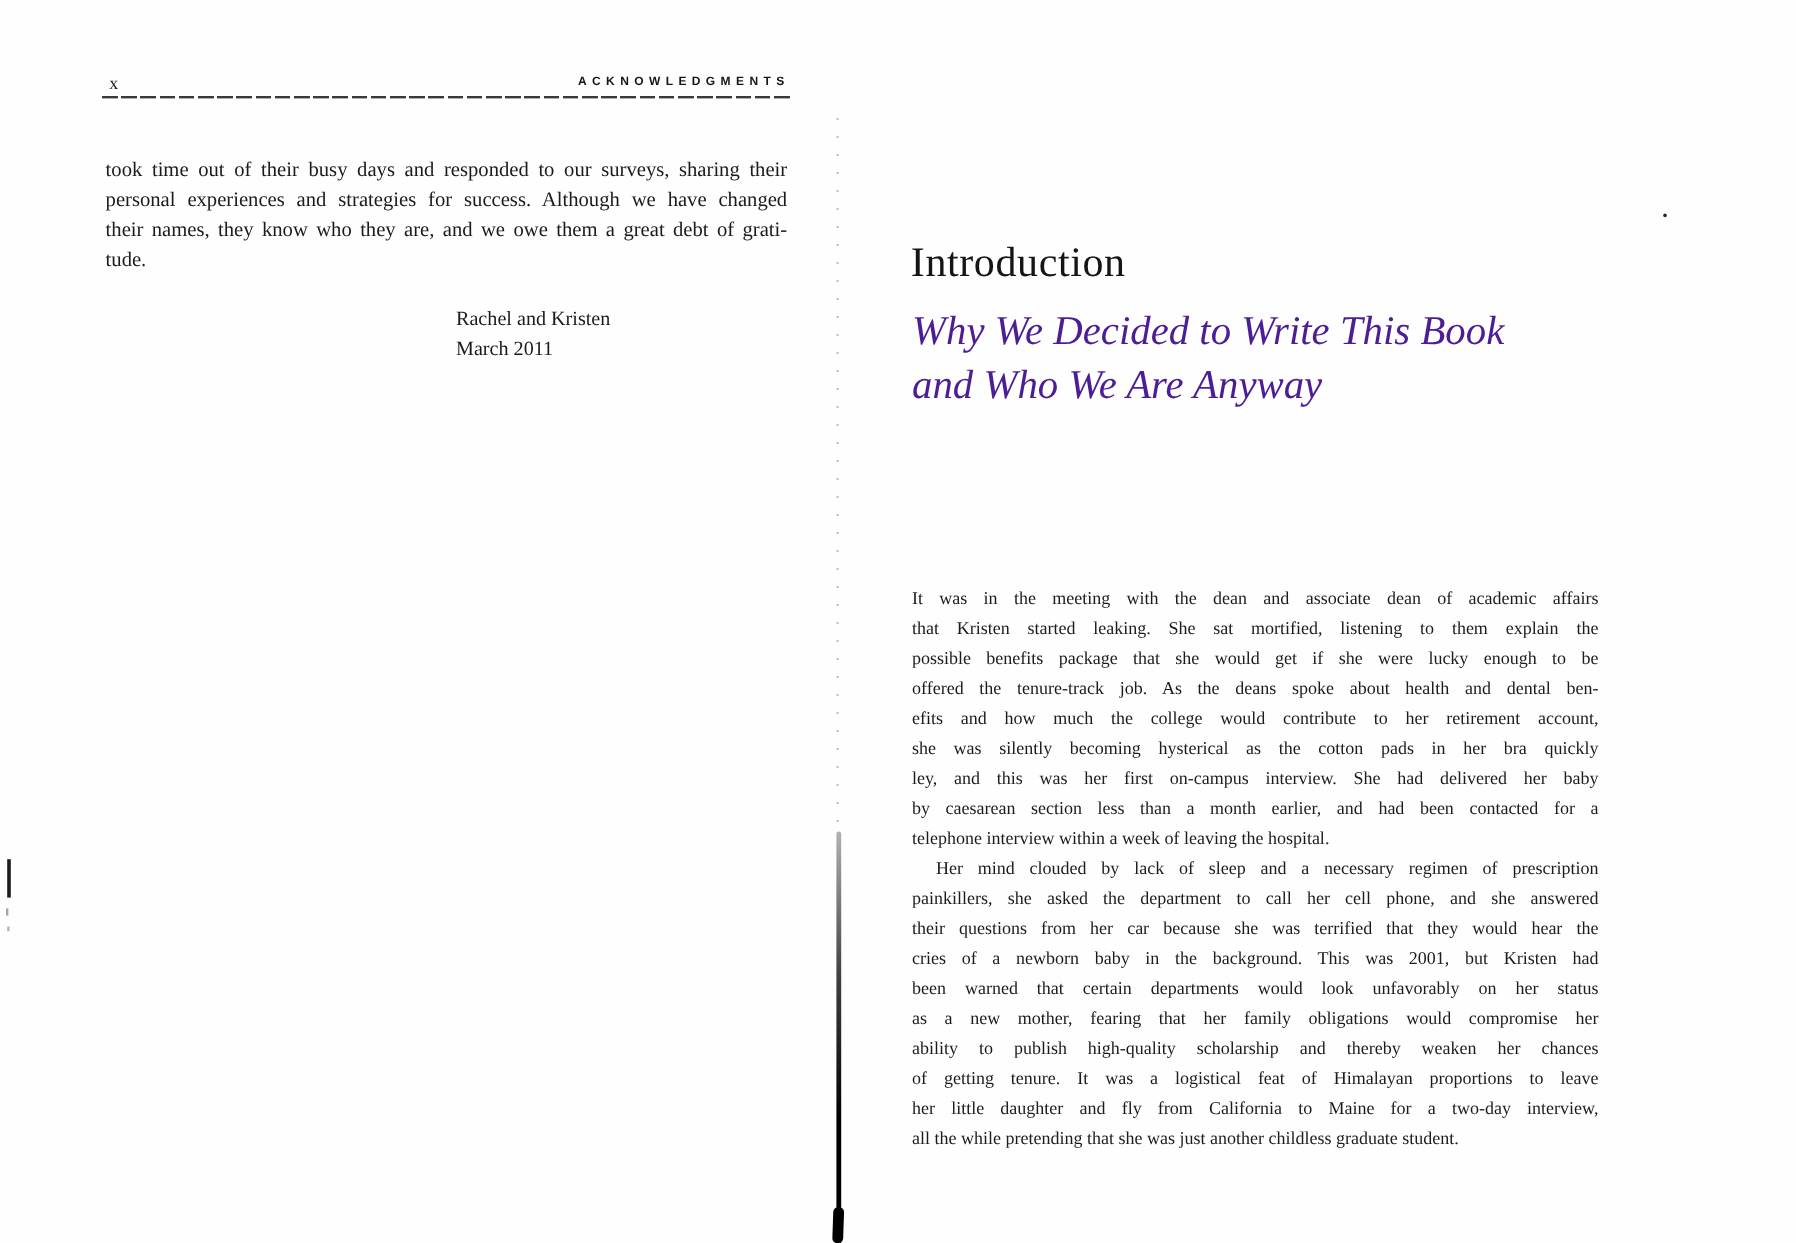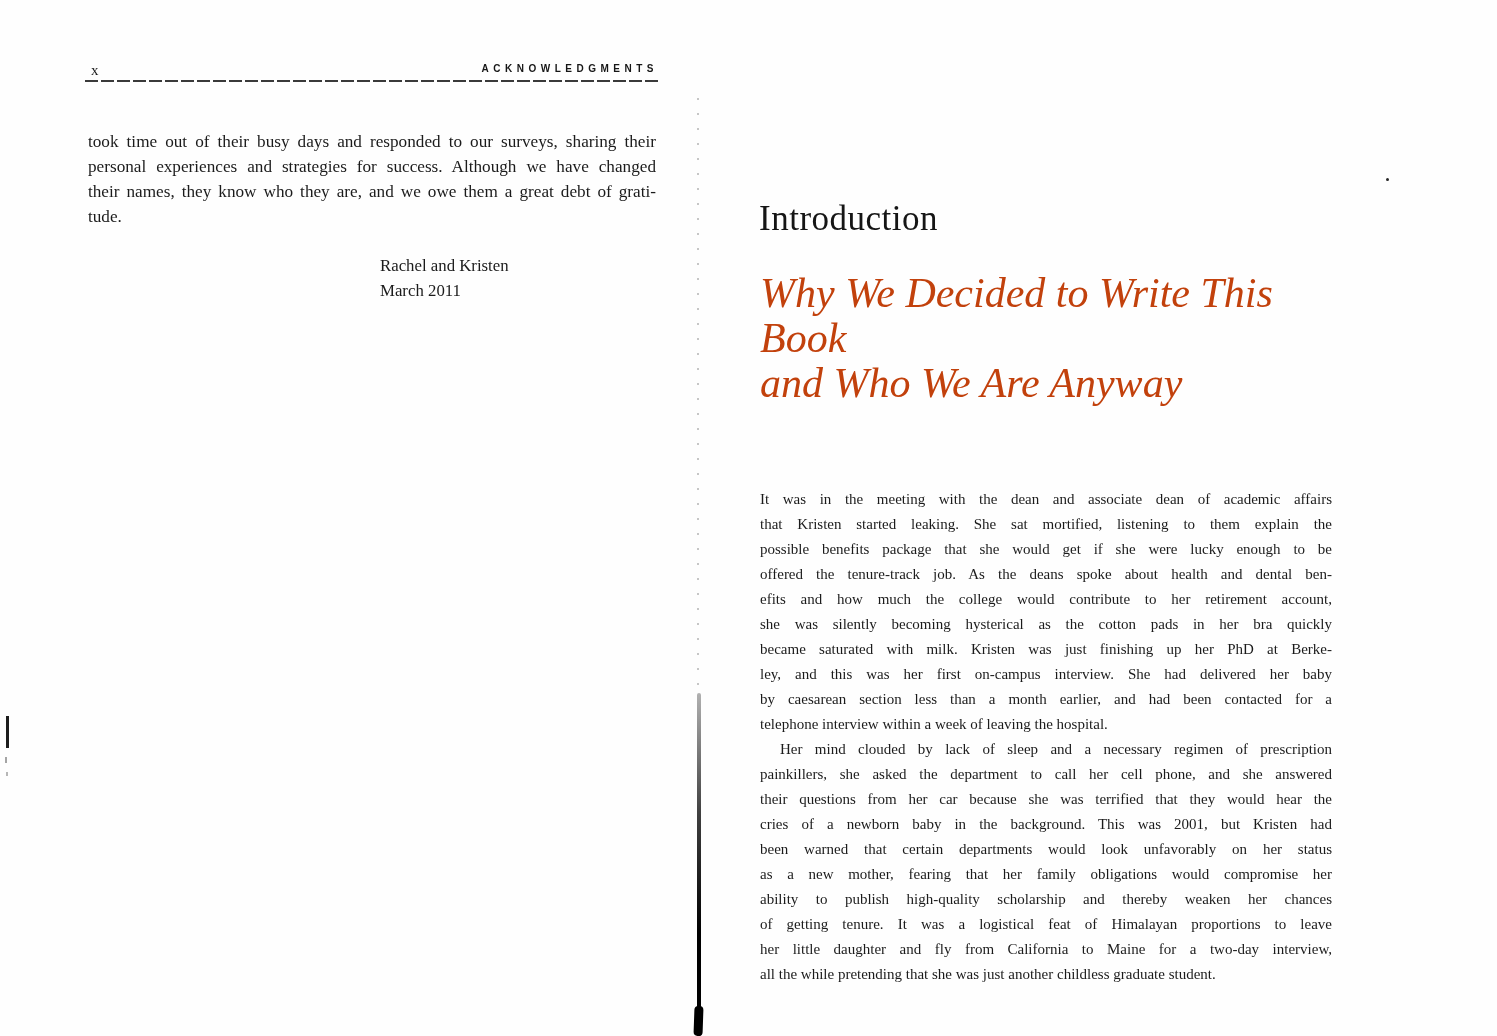--- a/index.html
+++ b/index.html
@@ -52,24 +52,24 @@
   }
 
   
   .chapter-title {
     position: absolute; left: 759px; top: 201px;
     font-size: 35px; line-height: 1;
     letter-spacing: 0.5px;
     color: #151515;
   }
   .chapter-subtitle {
-    position: absolute; left: 760px; top: 271px; width: 600px;
+    position: absolute; left: 760px; top: 254px; width: 600px;
     font-style: italic;
-    font-size: 42px; line-height: 45px;
-    color: #c2410c;
+    font-size: 34px; line-height: 45px;
+    color: #4c1d95;
   }
   .right-body {
     position: absolute; left: 760px; top: 487px; width: 572px;
     font-size: 15px;
   }
 
   
   .gutter-dots {
     position: absolute; left: 697px; top: 98px; width: 2px; height: 600px;
     background: repeating-linear-gradient(to bottom,
@@ -128,21 +128,20 @@
   </div>
 
   <div class="right-body body-text">
     <div class="para">
         <div class="line">It was in the meeting with the dean and associate dean of academic affairs</div>
         <div class="line">that Kristen started leaking. She sat mortified, listening to them explain the</div>
         <div class="line">possible benefits package that she would get if she were lucky enough to be</div>
         <div class="line">offered the tenure-track job. As the deans spoke about health and dental ben-</div>
         <div class="line">efits and how much the college would contribute to her retirement account,</div>
         <div class="line">she was silently becoming hysterical as the cotton pads in her bra quickly</div>
-        <div class="line">became saturated with milk. Kristen was just finishing up her PhD at Berke-</div>
         <div class="line">ley, and this was her first on-campus interview. She had delivered her baby</div>
         <div class="line">by caesarean section less than a month earlier, and had been contacted for a</div>
         <div class="line last">telephone interview within a week of leaving the hospital.</div>
       </div>
     <div class="para indent-first">
         <div class="line">Her mind clouded by lack of sleep and a necessary regimen of prescription</div>
         <div class="line">painkillers, she asked the department to call her cell phone, and she answered</div>
         <div class="line">their questions from her car because she was terrified that they would hear the</div>
         <div class="line">cries of a newborn baby in the background. This was 2001, but Kristen had</div>
         <div class="line">been warned that certain departments would look unfavorably on her status</div>

